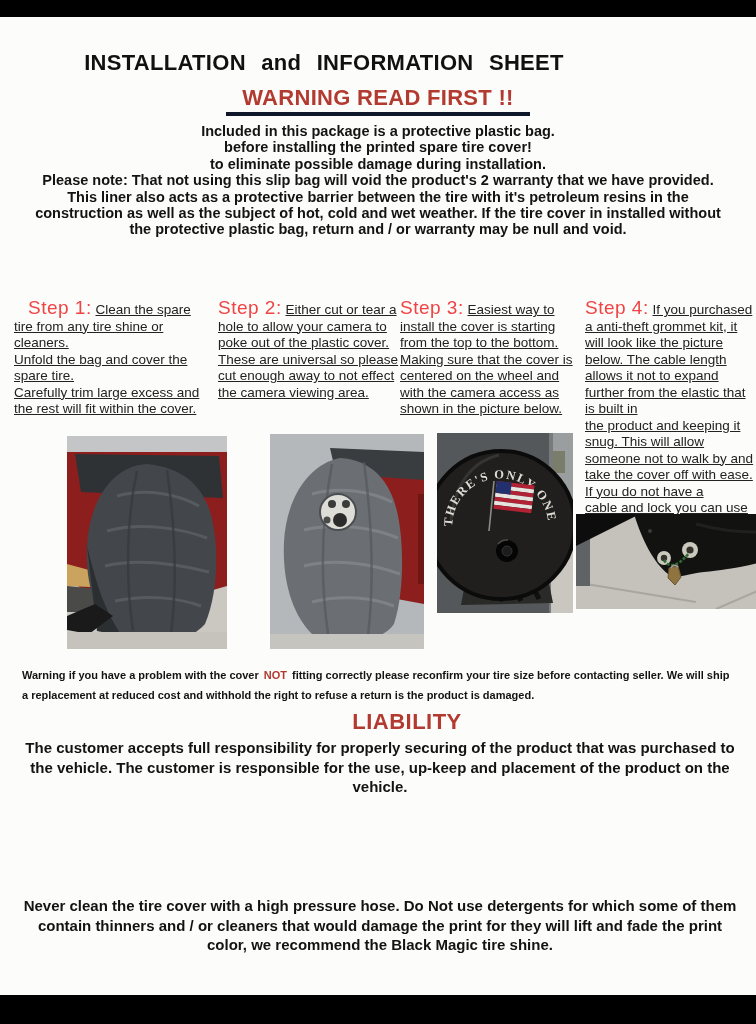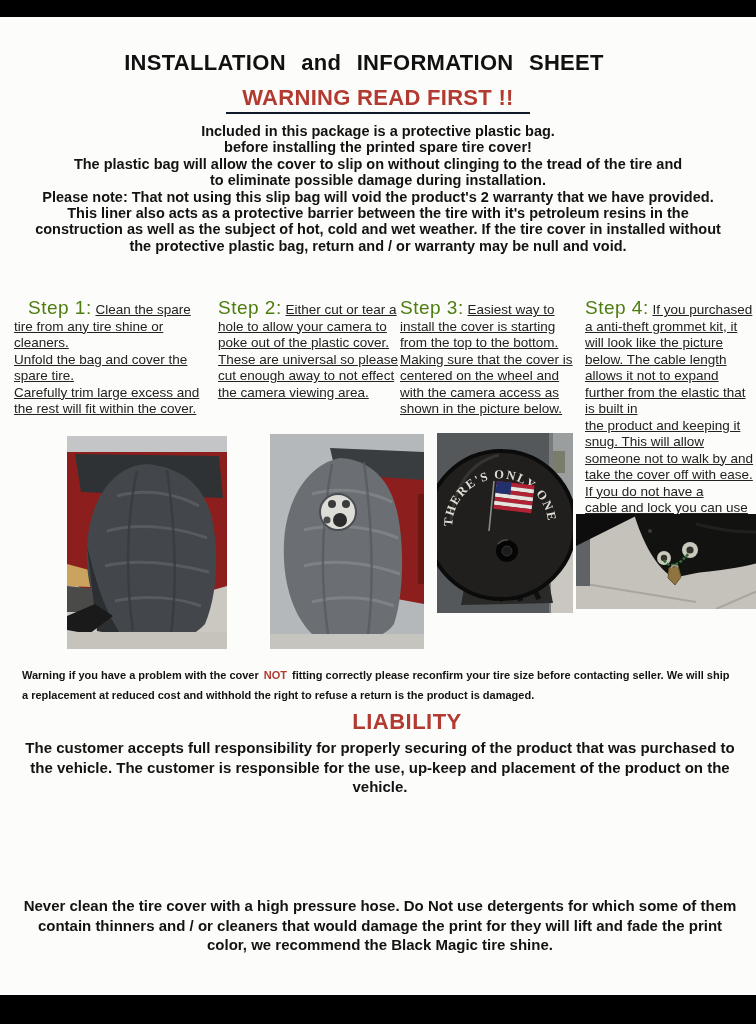--- a/index.html
+++ b/index.html
@@ -7,37 +7,37 @@
     position:relative;width:756px;height:1024px;margin:0 auto;
     background:#fcfcfa;overflow:hidden;
     font-family:"Liberation Sans",sans-serif;color:#171717;
   }
   .bar{position:absolute;left:0;width:756px;background:#000;}
   .bar-top{top:0;height:17px;}
   .bar-bottom{top:995px;height:29px;}
 
   .title{
     position:absolute;top:50px;left:0;width:648px;text-align:center;
-    font-size:22px;font-weight:bold;color:#111;word-spacing:9px;letter-spacing:.3px;padding-left:40px;
+    font-size:22px;font-weight:bold;color:#111;word-spacing:9px;letter-spacing:.3px;
   }
   .warnhead-wrap{position:absolute;top:85px;left:0;width:756px;text-align:center;}
   .warnhead{
     display:inline-block;color:#b23a30;font-size:22px;font-weight:bold;
-    border-bottom:2px solid #0f172a;padding:0 16px 1px 16px;letter-spacing:.3px;
+    border-bottom:4px solid #0f172a;padding:0 16px 1px 16px;letter-spacing:.3px;
   }
 
   .intro{
     position:absolute;top:123px;left:10px;width:736px;text-align:center;
     font-weight:bold;font-size:14.5px;line-height:16.4px;color:#131313;
   }
   .intro div{white-space:nowrap;}
 
   .step{position:absolute;font-size:13.5px;line-height:16.5px;color:#222;}
   .step p{margin:0;}
-  .steplabel{color:#4d7c0f;font-size:19px;letter-spacing:.5px;}
+  .steplabel{color:#ef4444;font-size:19px;letter-spacing:.5px;}
   .steptext{white-space:pre-line;text-decoration:underline;}
   .step-1{left:14px;top:300px;width:198px;text-indent:14px;}
   .step-1 .steptext{text-indent:0;}
   .step-2{left:218px;top:300px;width:181px;}
   .step-3{left:400px;top:300px;width:174px;}
   .step-4{left:585px;top:300px;width:170px;}
 
   .photo{position:absolute;overflow:hidden;background:#cfccc6;}
   .photo svg{display:block;width:100%;height:100%;}
   .photo-1{left:27px;top:420px;width:160px;height:213px;}
@@ -74,21 +74,20 @@
 
   <div class="title">INSTALLATION and INFORMATION SHEET</div>
 
   <div class="warnhead-wrap">
     <span class="warnhead">WARNING READ FIRST !!</span>
   </div>
 
   <div class="intro">
     <div>Included in this package is a protective plastic bag.</div>
     <div>before installing the printed spare tire cover!</div>
-    <div>The plastic bag will allow the cover to slip on without clinging to the tread of the tire and</div>
     <div>to eliminate possible damage during installation.</div>
     <div>Please note: That not using this slip bag will void the product's 2 warranty that we have provided.</div>
     <div>This liner also acts as a protective barrier between the tire with it's petroleum resins in the</div>
     <div>construction as well as the subject of hot, cold and wet weather. If the tire cover in installed without</div>
     <div>the protective plastic bag, return and / or warranty may be null and void.</div>
   </div>
 
   <section class="step step-1">
     <p><span class="steplabel">Step 1:</span>
     <span class="steptext">Clean the spare tire from any tire shine or cleaners.

